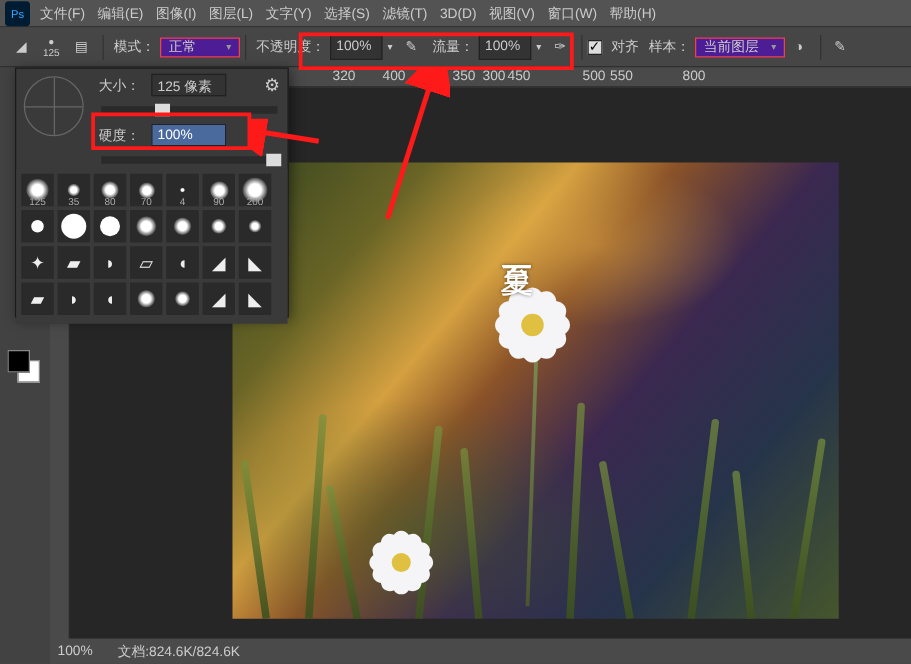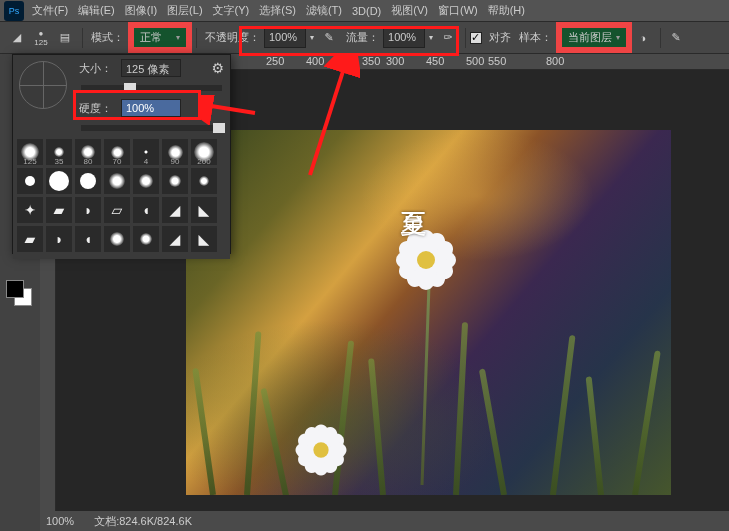--- a/index.html
+++ b/index.html
@@ -4,21 +4,21 @@
 <style>
 *{margin:0;padding:0;box-sizing:border-box;font-family:"Microsoft YaHei",sans-serif;font-size:11px;color:#ccc}
 body{background:#535353;width:729px;height:531px;overflow:hidden;position:relative}
 .menubar{background:#535353;height:22px;display:flex;align-items:center;padding:0 4px;border-bottom:1px solid #2a2a2a}
 .menubar .logo{width:20px;height:20px;background:#001c33;border-radius:3px;display:flex;align-items:center;justify-content:center;font-size:9px;color:#31a8ff;font-weight:normal;margin-right:8px}
 .menubar span{margin-right:10px;cursor:default}
 .toolbar{background:#464646;height:32px;display:flex;align-items:center;padding:0 6px;border-bottom:1px solid #2a2a2a;position:relative}
 .tb-btn{width:22px;height:22px;margin-right:2px;display:flex;align-items:center;justify-content:center}
 .tb-sep{width:1px;height:20px;background:#333;margin:0 4px}
 .tb-label{margin:0 4px;white-space:nowrap}
-.tb-drop{background:#14532d;border:6px solid #ef4444;padding:2px 6px;min-width:50px;height:31px;display:flex;align-items:center;justify-content:space-between}
+.tb-drop{background:#4c1d95;border:1px solid #ef4444;padding:2px 6px;min-width:50px;height:16px;display:flex;align-items:center;justify-content:space-between}
 .tb-drop .arr{font-size:8px;color:#999;margin-left:4px}
 .tb-field{background:#333;border:1px solid #222;padding:2px 4px;width:42px;height:20px;text-align:left}
 .tb-check{width:12px;height:12px;background:#ddd;border:1px solid #222;margin-right:3px;position:relative}
 .tb-check::after{content:"✓";position:absolute;top:-2px;left:0;color:#000;font-size:11px}
 .hl{position:absolute;border:3px solid #ff1a1a;pointer-events:none}
 .hl1{top:26px;left:239px;width:220px;height:30px}
 .hl2{top:90px;left:73px;width:128px;height:30px}
 .sidebar{position:absolute;left:0;top:54px;width:40px;height:477px;background:#424242}
 .side-icon{width:28px;height:28px;margin:3px auto;display:flex;align-items:center;justify-content:center;color:#bbb;font-size:14px}
 .swatch{position:absolute;left:6px;top:226px}
@@ -107,25 +107,25 @@
   <div class="tb-drop" style="min-width:72px">
       <span>当前图层</span>
       <span class="arr">▾</span>
     </div>
   <div class="tb-btn">◑</div>
   <div class="tb-sep"></div>
   <div class="tb-btn">✎</div>
 </div>
 
 <div class="ruler-h">
-  <span style="left:226px">250</span>
+  <span style="left:226px">320</span>
   <span style="left:266px">400</span>
   <span style="left:322px">350</span>
   <span style="left:346px">300</span>
-  <span style="left:386px">450</span>
+  <span style="left:366px">450</span>
   <span style="left:426px">500</span>
   <span style="left:448px">550</span>
   <span style="left:506px">800</span>
 </div>
 <div class="ruler-v"></div>
 
 <div class="sidebar">
   <div class="side-icon">▭</div>
   <div class="swatch">
     <div class="sw sw1"></div>

